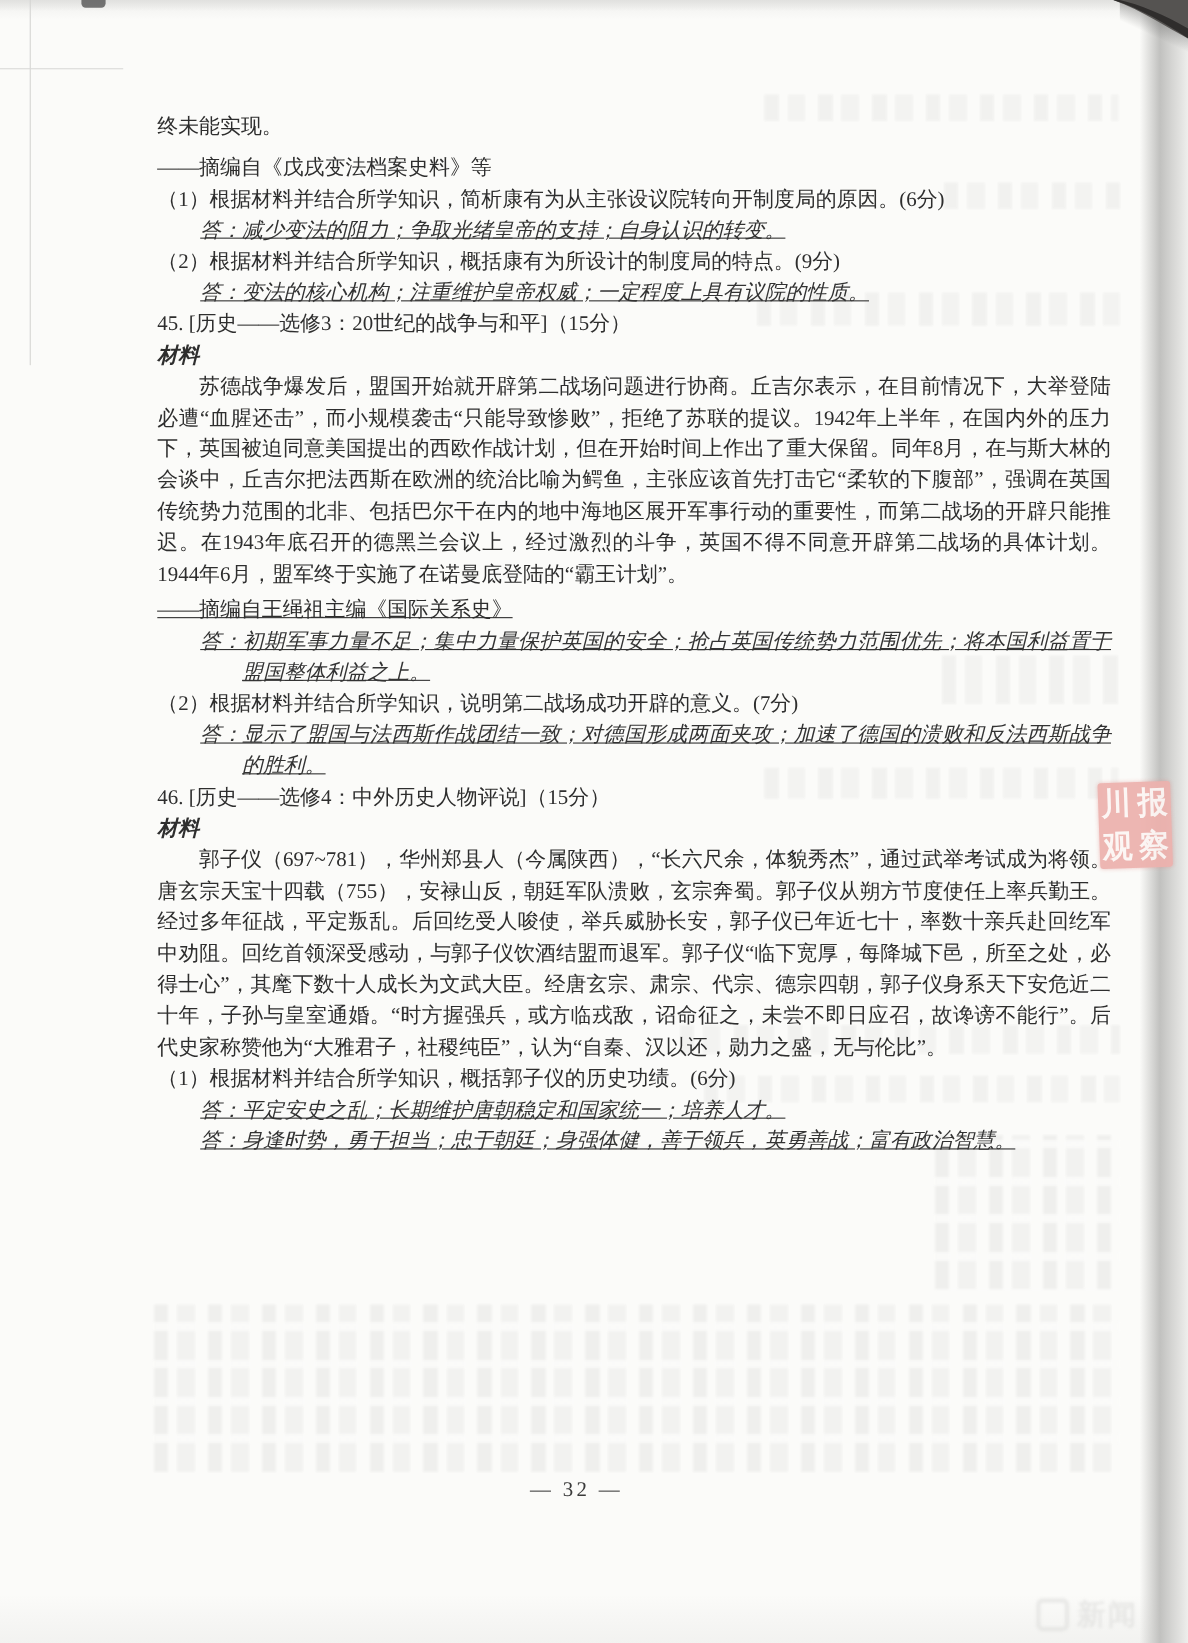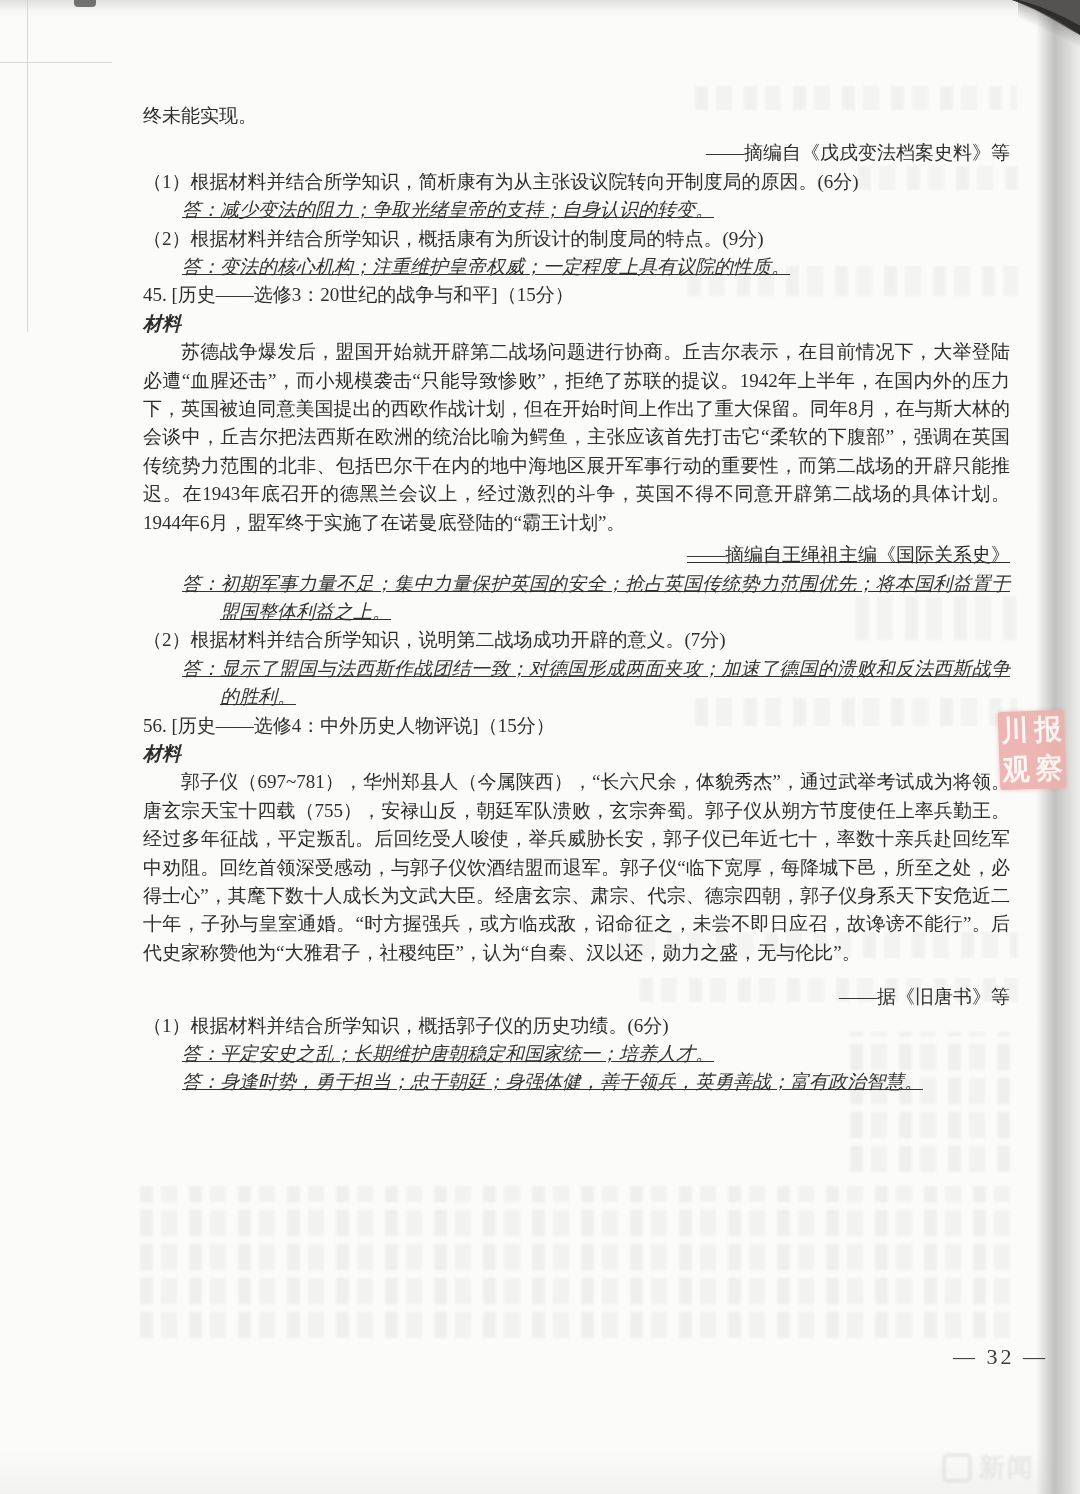--- a/index.html
+++ b/index.html
@@ -9,31 +9,31 @@
     font-family:"Liberation Serif","DejaVu Serif",serif;
   }
   
   .content{
     position:absolute; left:143px; top:78px; width:867px;
     font-size:19px; line-height:28.4px; color:#2e2e2e;
     text-align:justify;
     margin-top:24px;
   }
   .content p{margin:0;}
-  .attr{text-align:right;}
+  .attr{}
   .attr.m1{margin-top:9px;}
   .attr.m2{margin-top:4px;text-decoration:underline;}
   .attr.m3{margin-top:16px;}
   .ans{padding-left:77px; text-indent:-38px; font-style:italic; color:#333;text-decoration:underline;}
   .mat{text-indent:38px;}
   .matlabel{font-weight:bold; font-style:italic;}
   
   .page-num{
-    position:absolute; top:1344px; left:0; width:1048px; text-align:right;
-    font-size:22px; color:#3a3a3a; letter-spacing:3px;
+    position:absolute; top:1344px; left:0; width:1048px; text-align:center;
+    font-size:19px; color:#3a3a3a; letter-spacing:3px;
   }
   
   .seal{
     position:absolute; left:999px; top:711px; width:66px; height:78px;
     background:#edb1ad; border-radius:3px; transform:rotate(-2deg);
     display:grid; grid-template-columns:1fr 1fr; align-items:center; justify-items:center;
     color:#fdf6f4; font-size:27px; font-weight:bold; line-height:1;
     opacity:.93; box-shadow:0 0 4px rgba(224,150,146,.6);
   }
   .seal span{transform:scaleY(1.05);}
@@ -108,24 +108,23 @@
     <p class="ans">答：变法的核心机构；注重维护皇帝权威；一定程度上具有议院的性质。</p>
 
     <p>45. [历史——选修3：20世纪的战争与和平]（15分）</p>
     <p class="matlabel">材料</p>
     <p class="mat">苏德战争爆发后，盟国开始就开辟第二战场问题进行协商。丘吉尔表示，在目前情况下，大举登陆必遭“血腥还击”，而小规模袭击“只能导致惨败”，拒绝了苏联的提议。1942年上半年，在国内外的压力下，英国被迫同意美国提出的西欧作战计划，但在开始时间上作出了重大保留。同年8月，在与斯大林的会谈中，丘吉尔把法西斯在欧洲的统治比喻为鳄鱼，主张应该首先打击它“柔软的下腹部”，强调在英国传统势力范围的北非、包括巴尔干在内的地中海地区展开军事行动的重要性，而第二战场的开辟只能推迟。在1943年底召开的德黑兰会议上，经过激烈的斗争，英国不得不同意开辟第二战场的具体计划。1944年6月，盟军终于实施了在诺曼底登陆的“霸王计划”。</p>
     <p class="attr m2">——摘编自王绳祖主编《国际关系史》</p>
     <p class="ans">答：初期军事力量不足；集中力量保护英国的安全；抢占英国传统势力范围优先；将本国利益置于盟国整体利益之上。</p>
     <p>（2）根据材料并结合所学知识，说明第二战场成功开辟的意义。(7分)</p>
     <p class="ans">答：显示了盟国与法西斯作战团结一致；对德国形成两面夹攻；加速了德国的溃败和反法西斯战争的胜利。</p>
 
-    <p>56. [历史——选修4：中外历史人物评说]（15分）</p>
+    <p>46. [历史——选修4：中外历史人物评说]（15分）</p>
     <p class="matlabel">材料</p>
     <p class="mat">郭子仪（697~781），华州郑县人（今属陕西），“长六尺余，体貌秀杰”，通过武举考试成为将领。唐玄宗天宝十四载（755），安禄山反，朝廷军队溃败，玄宗奔蜀。郭子仪从朔方节度使任上率兵勤王。经过多年征战，平定叛乱。后回纥受人唆使，举兵威胁长安，郭子仪已年近七十，率数十亲兵赴回纥军中劝阻。回纥首领深受感动，与郭子仪饮酒结盟而退军。郭子仪“临下宽厚，每降城下邑，所至之处，必得士心”，其麾下数十人成长为文武大臣。经唐玄宗、肃宗、代宗、德宗四朝，郭子仪身系天下安危近二十年，子孙与皇室通婚。“时方握强兵，或方临戎敌，诏命征之，未尝不即日应召，故谗谤不能行”。后代史家称赞他为“大雅君子，社稷纯臣”，认为“自秦、汉以还，勋力之盛，无与伦比”。</p>
-    <p class="attr m3">——据《旧唐书》等</p>
     <p>（1）根据材料并结合所学知识，概括郭子仪的历史功绩。(6分)</p>
     <p class="ans">答：平定安史之乱；长期维护唐朝稳定和国家统一；培养人才。</p>
     <p class="ans">答：身逢时势，勇于担当；忠于朝廷；身强体健，善于领兵，英勇善战；富有政治智慧。</p>
   </div>
 
   <div class="seal">
     <span>川</span>
     <span>报</span>
     <span>观</span>
     <span>察</span>

